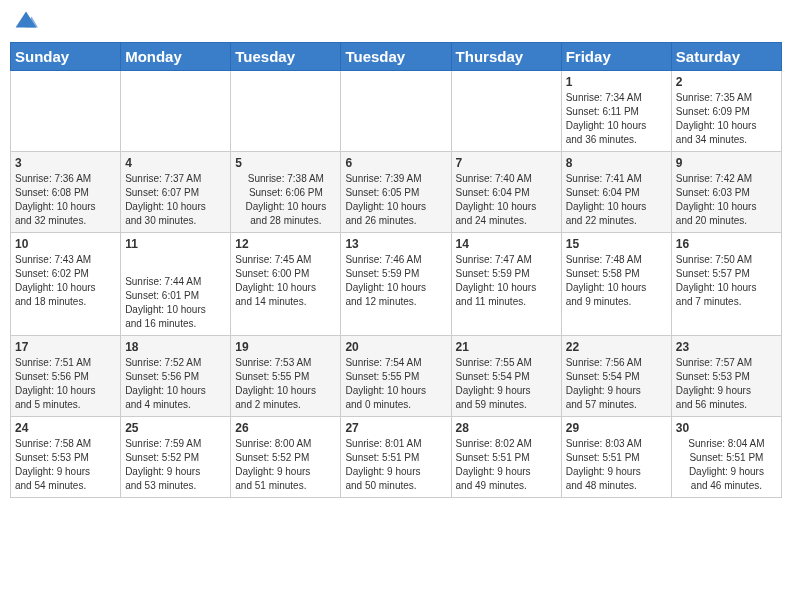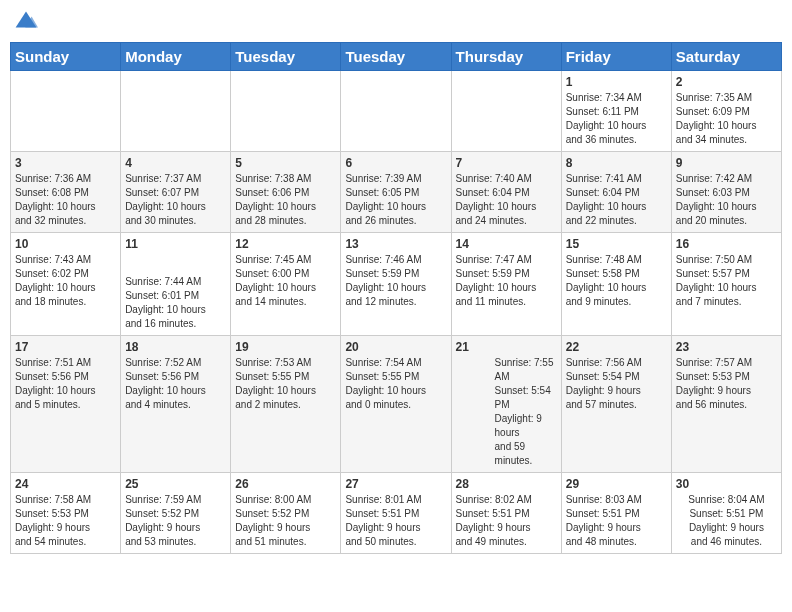--- a/index.html
+++ b/index.html
@@ -158,21 +158,21 @@
         </td>
         <td>
           <span class="day-num">4</span>
           <div class="day-info" style="white-space: pre-line;">Sunrise: 7:37 AM
 Sunset: 6:07 PM
 Daylight: 10 hours
 and 30 minutes.</div>
         </td>
         <td>
           <span class="day-num">5</span>
-          <div class="day-info" style="white-space: pre-line;">Sunrise: 7:38 AM
+          <div class="day-info" style="white-space: pre-line; text-align: center;">Sunrise: 7:38 AM
 Sunset: 6:06 PM
 Daylight: 10 hours
 and 28 minutes.</div>
         </td>
         <td>
           <span class="day-num">6</span>
           <div class="day-info" style="white-space: pre-line;">Sunrise: 7:39 AM
 Sunset: 6:05 PM
 Daylight: 10 hours
 and 26 minutes.</div>
@@ -274,21 +274,21 @@
         </td>
         <td>
           <span class="day-num">20</span>
           <div class="day-info" style="white-space: pre-line;">Sunrise: 7:54 AM
 Sunset: 5:55 PM
 Daylight: 10 hours
 and 0 minutes.</div>
         </td>
         <td>
           <span class="day-num">21</span>
-          <div class="day-info" style="white-space: pre-line; margin-left: 39px;">Sunrise: 7:55 AM
+          <div class="day-info" style="white-space: pre-line;">Sunrise: 7:55 AM
 Sunset: 5:54 PM
 Daylight: 9 hours
 and 59 minutes.</div>
         </td>
         <td>
           <span class="day-num">22</span>
           <div class="day-info" style="white-space: pre-line;">Sunrise: 7:56 AM
 Sunset: 5:54 PM
 Daylight: 9 hours
 and 57 minutes.</div>

